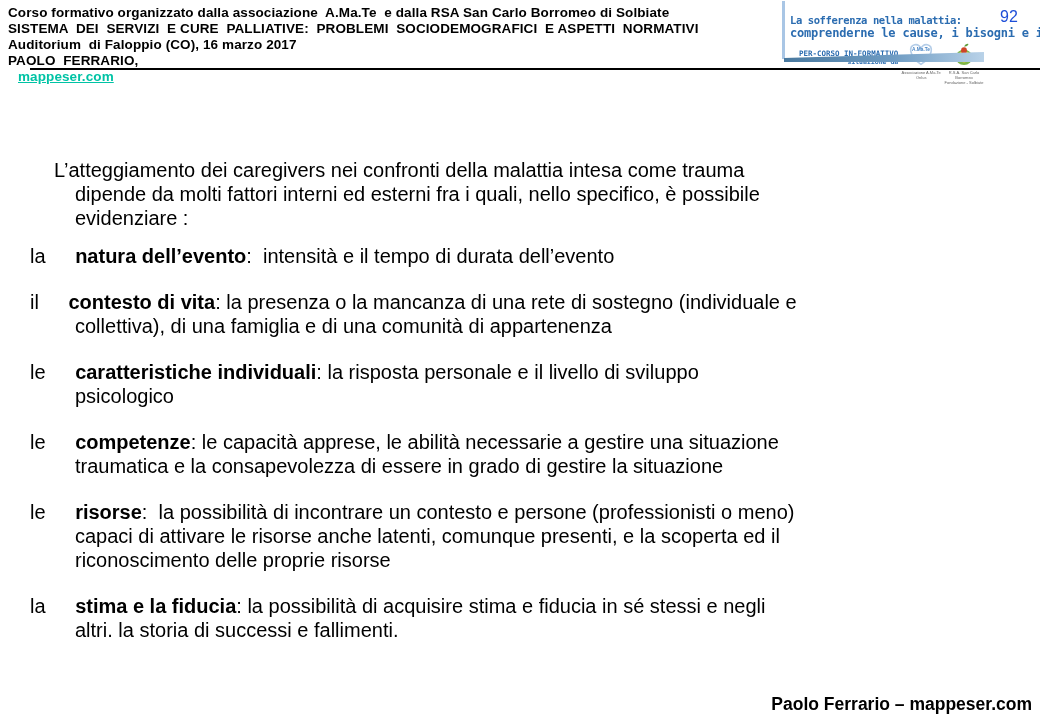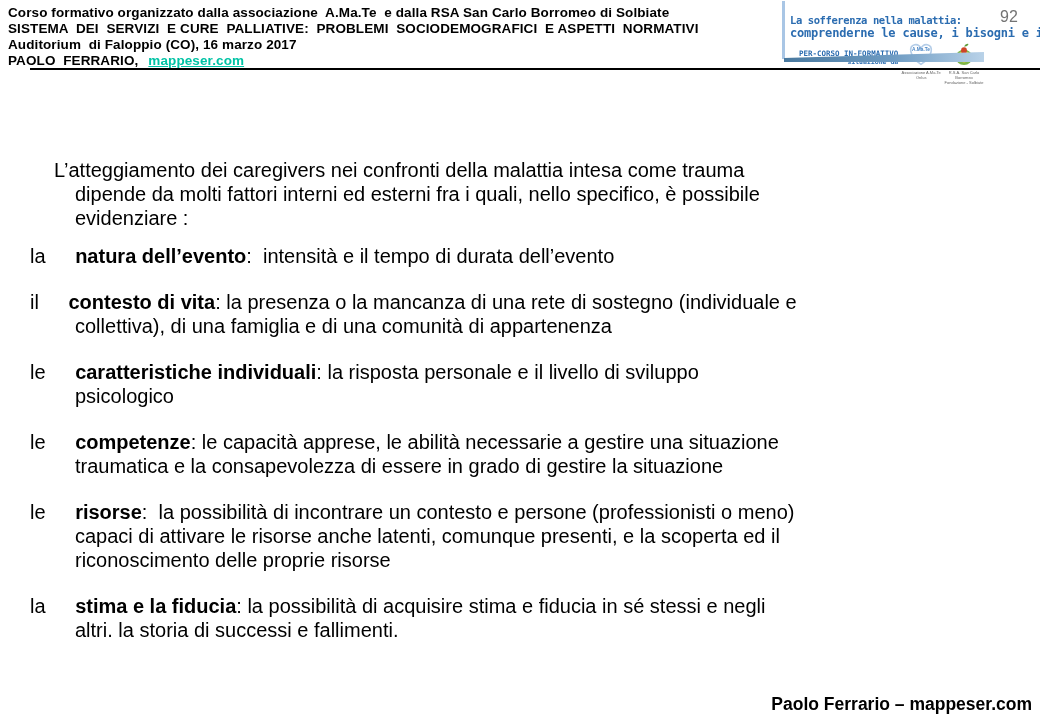--- a/index.html
+++ b/index.html
@@ -4,24 +4,24 @@
 <style>
   * { margin:0; padding:0; box-sizing:border-box; }
   html,body { background:#fff; }
   .slide {
     position:relative; width:1040px; height:720px; background:#ffffff;
     font-family:"Liberation Sans", sans-serif; overflow:hidden; color:#000;
   }
   
   .header-text { position:absolute; left:8px; top:5px; font-weight:bold; font-size:13.5px; line-height:16px; letter-spacing:0.1px; }
   .header-text div { white-space:pre; }
-  .header-line4 { display:flex; align-items:flex-start; }
+  .header-line4 { display:flex; align-items:flex-start;flex-direction:column; }
   .header-link { color:#00c3a5; text-decoration:underline; margin-left:10px; white-space:pre; cursor:pointer; }
   .header-rule { position:absolute; left:30px; right:0; top:68px; border-top:2px solid #000; }
-  .page-number { position:absolute; left:1000px; top:8px; font-size:16px; color:#737373; }
+  .page-number { position:absolute; left:1000px; top:8px; font-size:16px; color:#1d4ed8; }
   
   .logo-box { position:absolute; left:782px; top:0; width:204px; height:63px; background:#fff; }
   .logo-accent { position:absolute; left:0; top:1px; width:3px; height:58px; background:#a9c6e5; }
   .logo-content { padding:14px 2px 0 8px; }
   .logo-title { font-family:"DejaVu Sans Mono", monospace; font-weight:bold; font-size:10.5px; color:#2b6cb0; letter-spacing:-0.4px; white-space:pre; }
   .logo-subtitle { font-family:"DejaVu Sans Mono", monospace; font-weight:bold; font-size:12px; color:#2b6cb0; letter-spacing:-0.2px; white-space:pre; }
   .logo-row { display:flex; align-items:flex-start; margin-top:2px; }
   .course-block { width:114px; text-align:right; padding-top:7px; }
   .course-label { font-family:"DejaVu Sans Mono", monospace; font-weight:bold; font-size:7.5px; color:#2b6cb0; white-space:pre; }
   .organized { font-family:"DejaVu Sans Mono", monospace; font-weight:bold; font-size:6.5px; color:#2b6cb0; }

